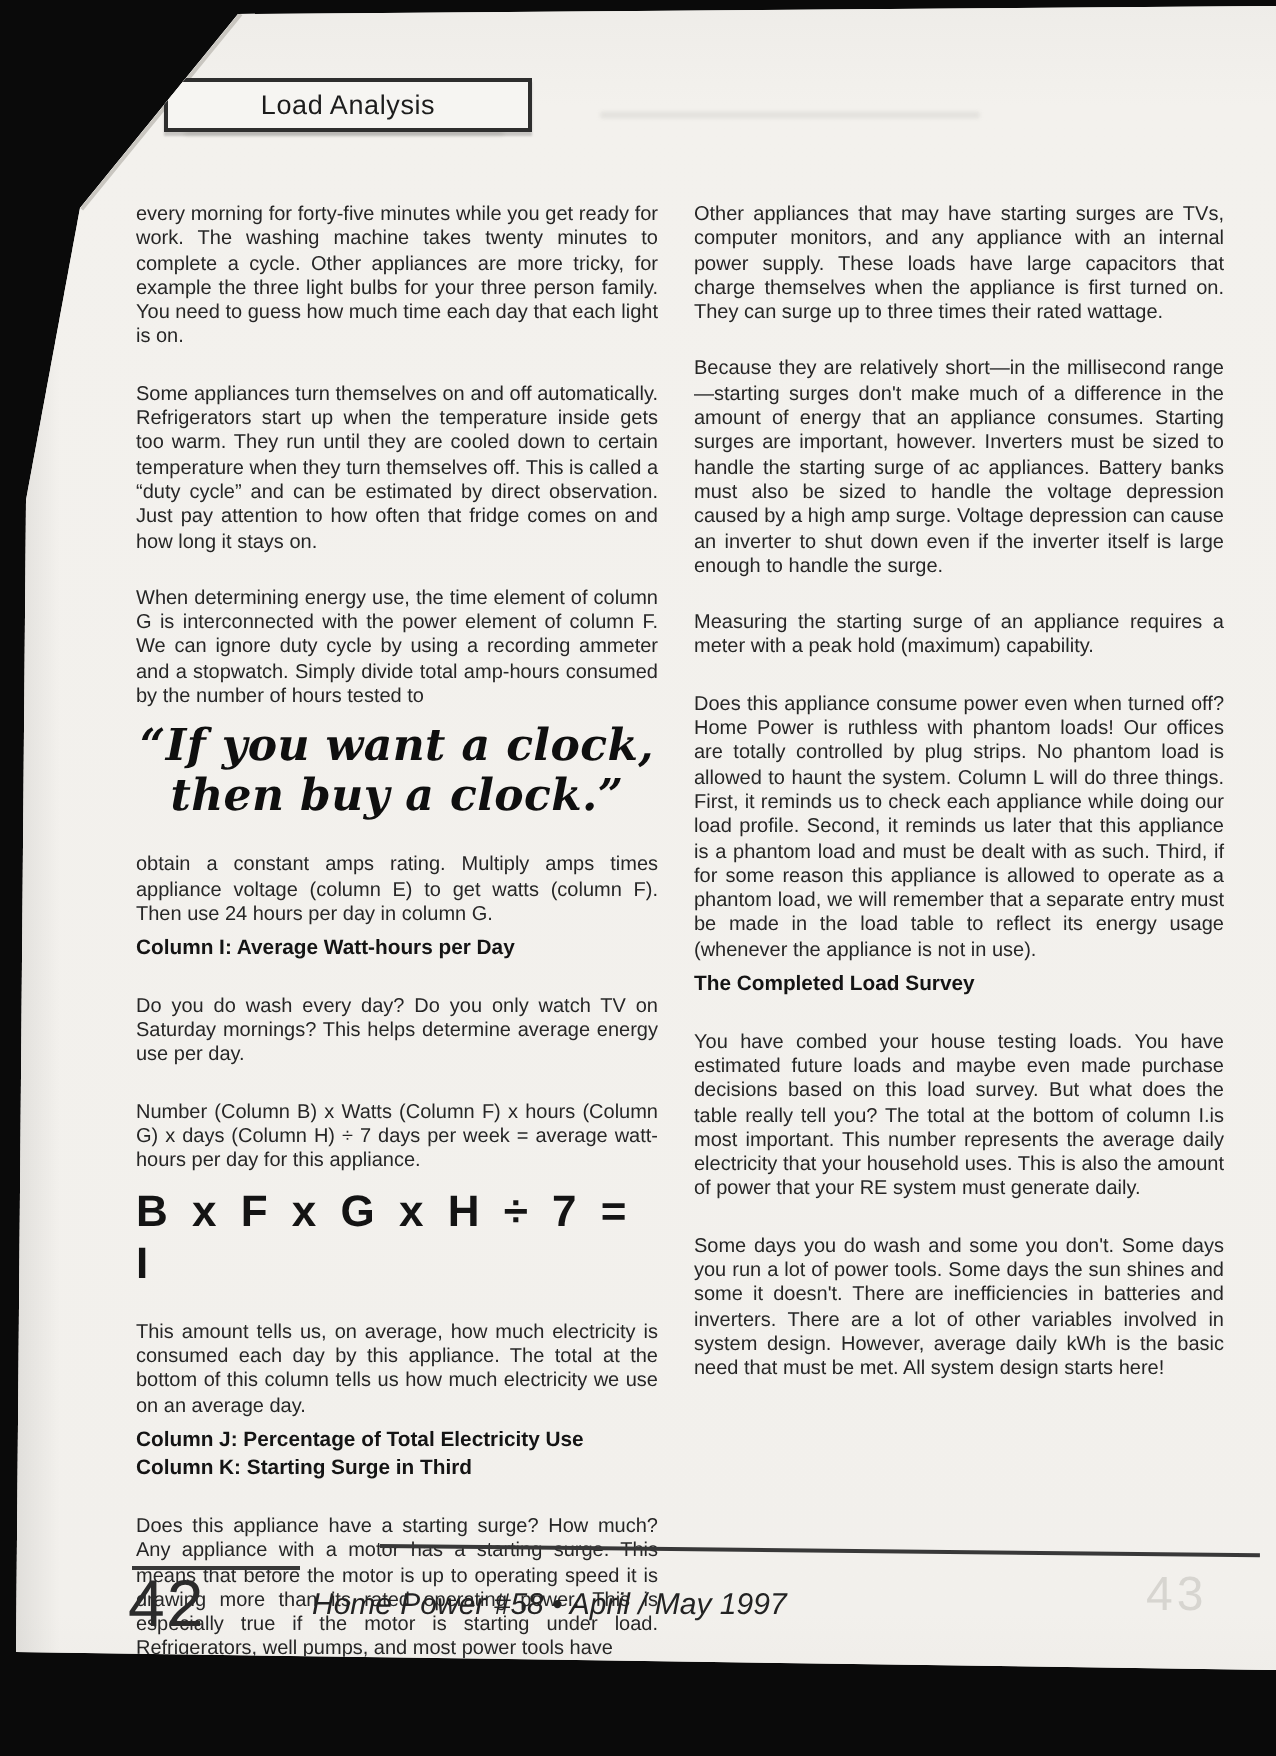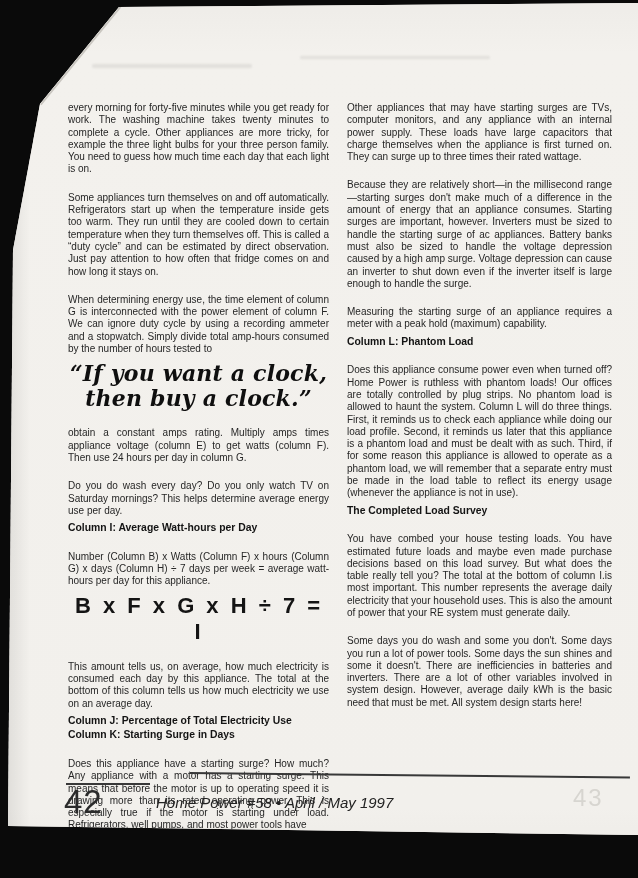--- a/index.html
+++ b/index.html
@@ -42,21 +42,21 @@
   .heading{
     font-size:10.4px;font-weight:700;line-height:12.6px;
     margin:2px 0 0 0;color:#141414;
   }
   .pullquote{
     font-family:"DejaVu Serif", serif;font-weight:700;font-style:italic;
     font-size:22px;line-height:25px;text-align:center;
     margin:6px 0 7px 0;color:#0f0f0f;letter-spacing:0.2px;
   }
   .formula{
-    font-weight:700;font-size:22px;line-height:26px;text-align:center;
+    font-weight:700;font-size:22px;line-height:26px;
     letter-spacing:2px;word-spacing:2px;margin:5px 0 7px 0;color:#141414;
   }
   .rule{position:absolute;background:#383838;}
   .rule-left{left:66px;top:783px;width:84px;height:2px;}
   .rule-right{left:190px;top:772px;width:440px;height:2px;transform-origin:0 0;transform:rotate(0.6deg);}
   .page-number{
     position:absolute;left:64px;top:783px;
     font-size:33px;color:#2b2b2b;letter-spacing:1px;
   }
   .footer-text{
@@ -69,41 +69,43 @@
   }
 </style>
 </head>
 <body style="background: rgb(10, 10, 10);">
 
 <div class="page" style="background-color: rgb(242, 240, 236);">
   <div class="fold-line"></div>
   <div class="smudge s1"></div>
   <div class="smudge s2"></div>
 
+  <div class="header-box">
+    <span>Load Analysis</span>
+  </div>
 
   <div class="col col-left">
       <div class="blk paragraph">every morning for forty-five minutes while you get ready for work. The washing machine takes twenty minutes to complete a cycle. Other appliances are more tricky, for example the three light bulbs for your three person family. You need to guess how much time each day that each light is on.</div>
       <div class="blk paragraph">Some appliances turn themselves on and off automatically. Refrigerators start up when the temperature inside gets too warm. They run until they are cooled down to certain temperature when they turn themselves off. This is called a “duty cycle” and can be estimated by direct observation. Just pay attention to how often that fridge comes on and how long it stays on.</div>
       <div class="blk paragraph">When determining energy use, the time element of column G is interconnected with the power element of column F. We can ignore duty cycle by using a recording ammeter and a stopwatch. Simply divide total amp-hours consumed by the number of hours tested to</div>
       <div class="blk pullquote">“If you want a clock, then buy a clock.”</div>
       <div class="blk paragraph">obtain a constant amps rating. Multiply amps times appliance voltage (column E) to get watts (column F). Then use 24 hours per day in column G.</div>
+      <div class="blk heading">Column I: Average Watt-hours per Day</div>
       <div class="blk paragraph">Do you do wash every day? Do you only watch TV on Saturday mornings? This helps determine average energy use per day.</div>
-      <div class="blk heading">Column I: Average Watt-hours per Day</div>
       <div class="blk paragraph">Number (Column B) x Watts (Column F) x hours (Column G) x days (Column H) ÷ 7 days per week = average watt-hours per day for this appliance.</div>
       <div class="blk formula">B x F x G x H ÷ 7 = I</div>
       <div class="blk paragraph">This amount tells us, on average, how much electricity is consumed each day by this appliance. The total at the bottom of this column tells us how much electricity we use on an average day.</div>
       <div class="blk heading">Column J: Percentage of Total Electricity Use</div>
-      <div class="blk heading">Column K: Starting Surge in Days</div>
+      <div class="blk heading">Column K: Starting Surge in Third</div>
       <div class="blk paragraph">Does this appliance have a starting surge? How much? Any appliance with a motor has a starting surge. This means that before the motor is up to operating speed it is drawing more than its rated operating power. This is especially true if the motor is starting under load. Refrigerators, well pumps, and most power tools have</div>
     </div>
   <div class="col col-right">
       <div class="blk paragraph">Other appliances that may have starting surges are TVs, computer monitors, and any appliance with an internal power supply. These loads have large capacitors that charge themselves when the appliance is first turned on. They can surge up to three times their rated wattage.</div>
       <div class="blk paragraph">Because they are relatively short—in the millisecond range—starting surges don't make much of a difference in the amount of energy that an appliance consumes. Starting surges are important, however. Inverters must be sized to handle the starting surge of ac appliances. Battery banks must also be sized to handle the voltage depression caused by a high amp surge. Voltage depression can cause an inverter to shut down even if the inverter itself is large enough to handle the surge.</div>
       <div class="blk paragraph">Measuring the starting surge of an appliance requires a meter with a peak hold (maximum) capability.</div>
-      <div class="blk heading">Column L: Phantom Load</div>
       <div class="blk paragraph">Does this appliance consume power even when turned off? Home Power is ruthless with phantom loads! Our offices are totally controlled by plug strips. No phantom load is allowed to haunt the system. Column L will do three things. First, it reminds us to check each appliance while doing our load profile. Second, it reminds us later that this appliance is a phantom load and must be dealt with as such. Third, if for some reason this appliance is allowed to operate as a phantom load, we will remember that a separate entry must be made in the load table to reflect its energy usage (whenever the appliance is not in use).</div>
       <div class="blk heading">The Completed Load Survey</div>
       <div class="blk paragraph">You have combed your house testing loads. You have estimated future loads and maybe even made purchase decisions based on this load survey. But what does the table really tell you? The total at the bottom of column I.is most important. This number represents the average daily electricity that your household uses. This is also the amount of power that your RE system must generate daily.</div>
       <div class="blk paragraph">Some days you do wash and some you don't. Some days you run a lot of power tools. Some days the sun shines and some it doesn't. There are inefficiencies in batteries and inverters. There are a lot of other variables involved in system design. However, average daily kWh is the basic need that must be met. All system design starts here!</div>
     </div>
 
   <div class="rule rule-left"></div>
   <div class="rule rule-right"></div>
   <div class="page-number">42</div>
   <div class="footer-text">Home Power #58  •  April / May 1997</div>

